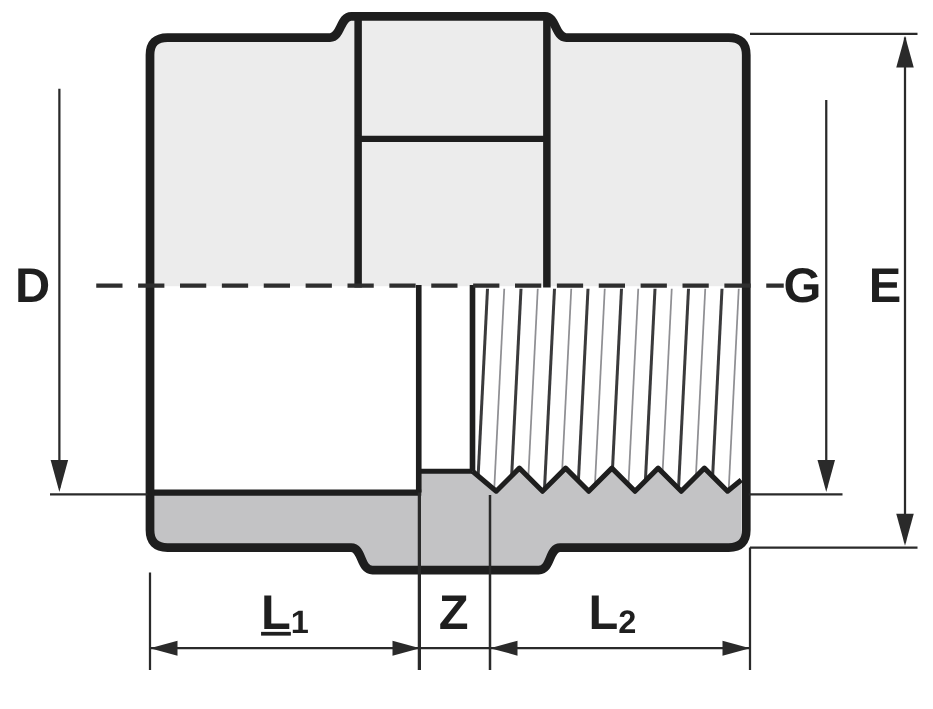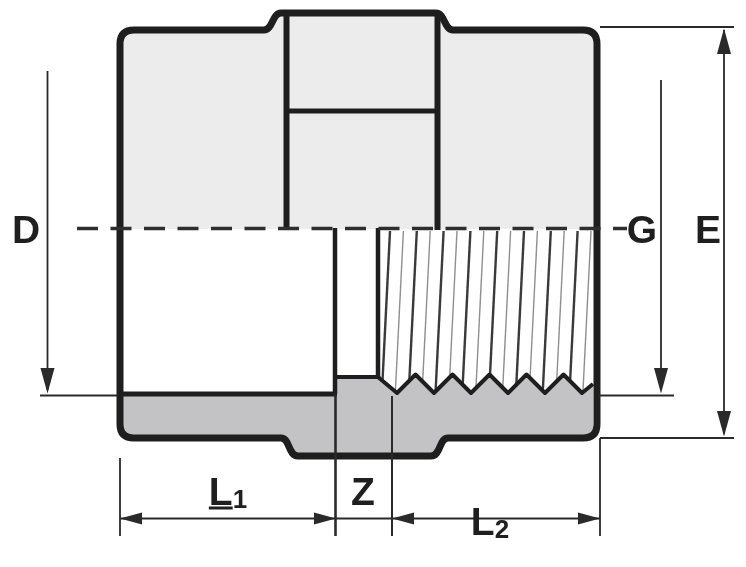--- a/index.html
+++ b/index.html
@@ -129,15 +129,15 @@
   <div class="dim-label" style="left:26px;top:229px;">D</div>
 
   <div class="dim-label" style="left:642px;top:229px;">G</div>
 
   <div class="dim-label" style="left:708px;top:229px;">E</div>
 
   <div class="dim-label" style="left:228px;top:491px;text-decoration:underline;"><span>L</span><span class="sub">1</span></div>
 
   <div class="dim-label" style="left:363px;top:491px;">Z</div>
 
-  <div class="dim-label" style="left:490px;top:491px;margin-top:30px;"><span>L</span><span class="sub">2</span></div>
+  <div class="dim-label" style="left:490px;top:491px;"><span>L</span><span class="sub">2</span></div>
 
 </div>
 
 </body></html>

